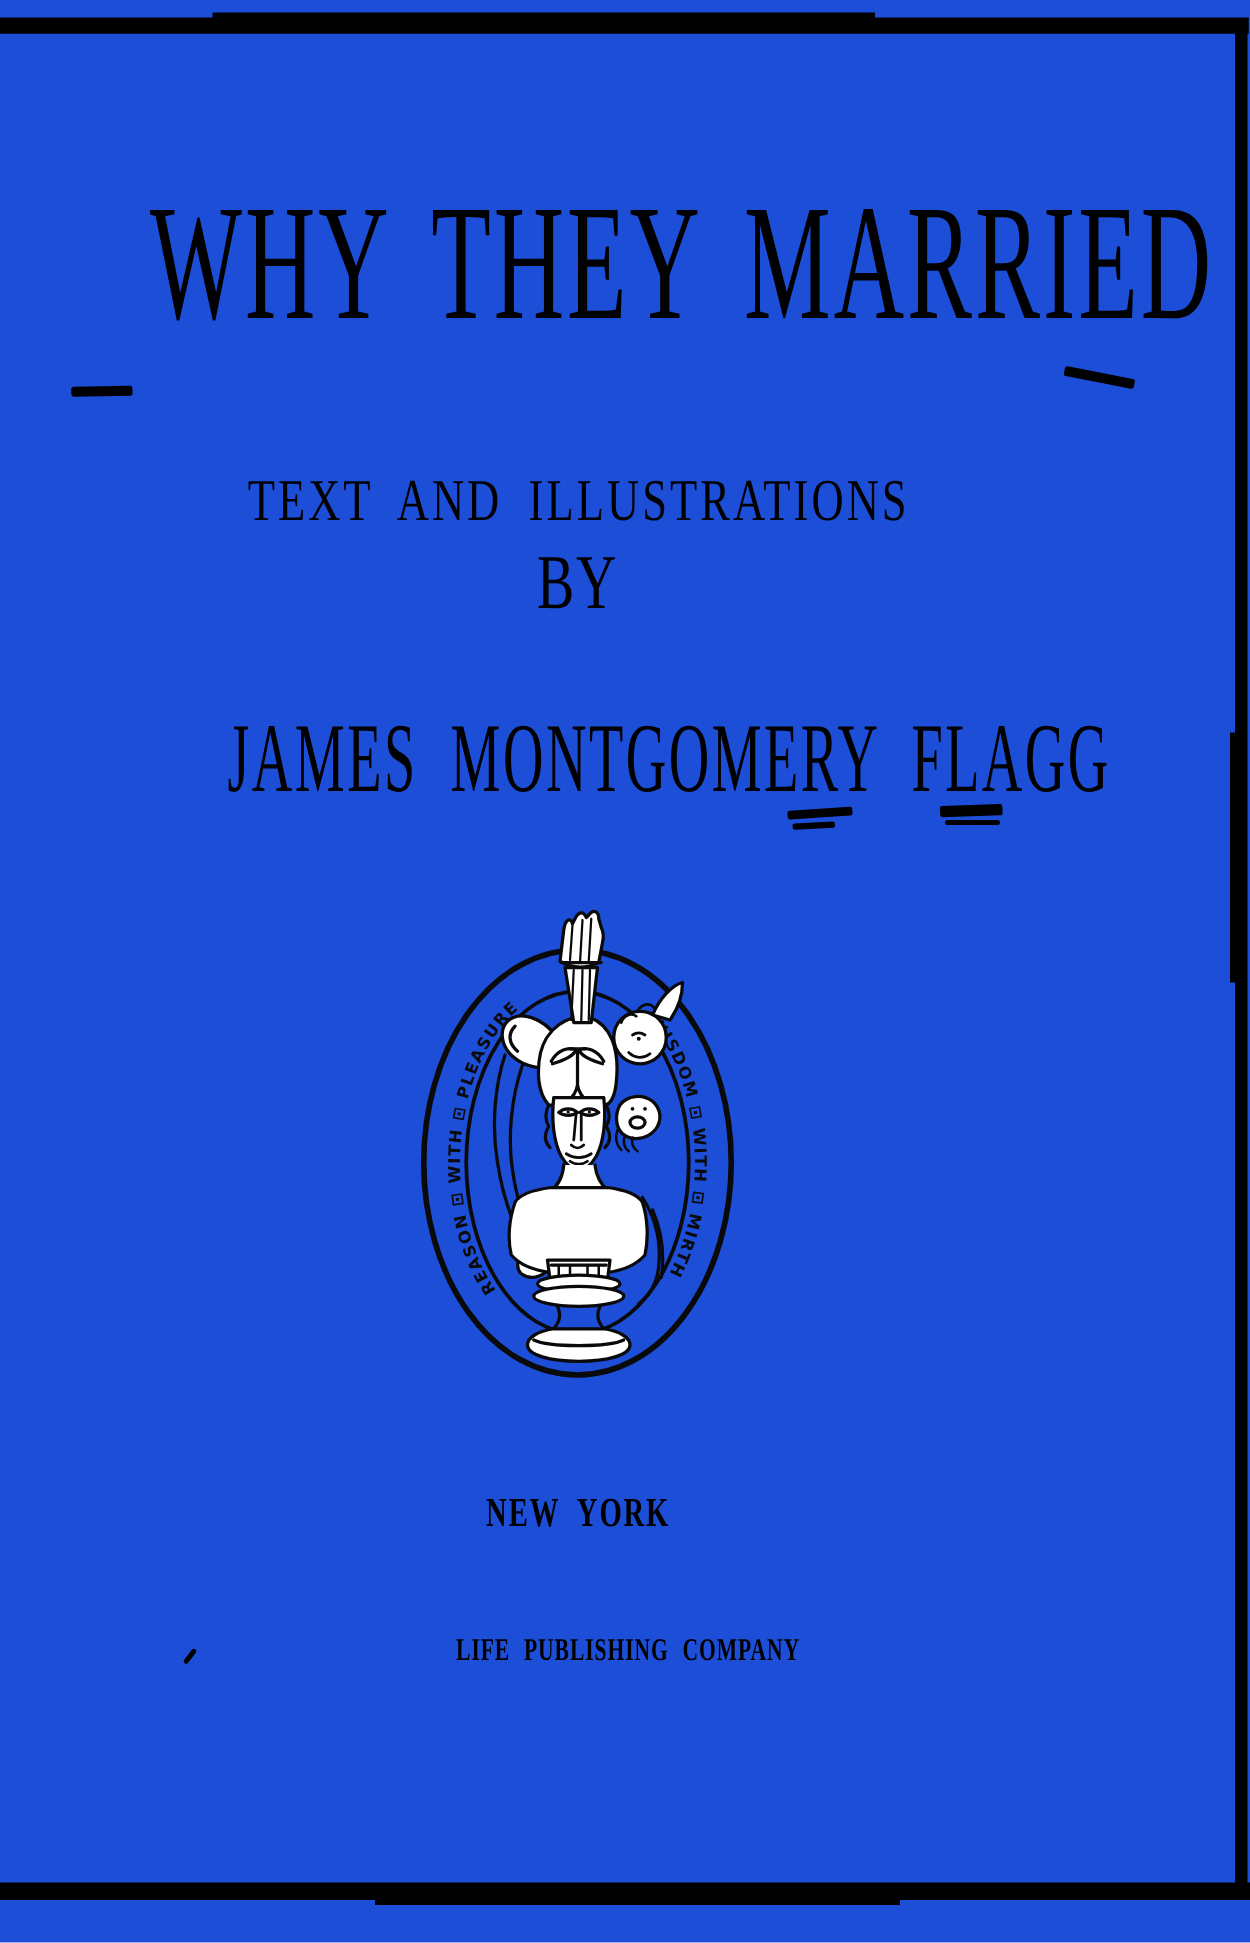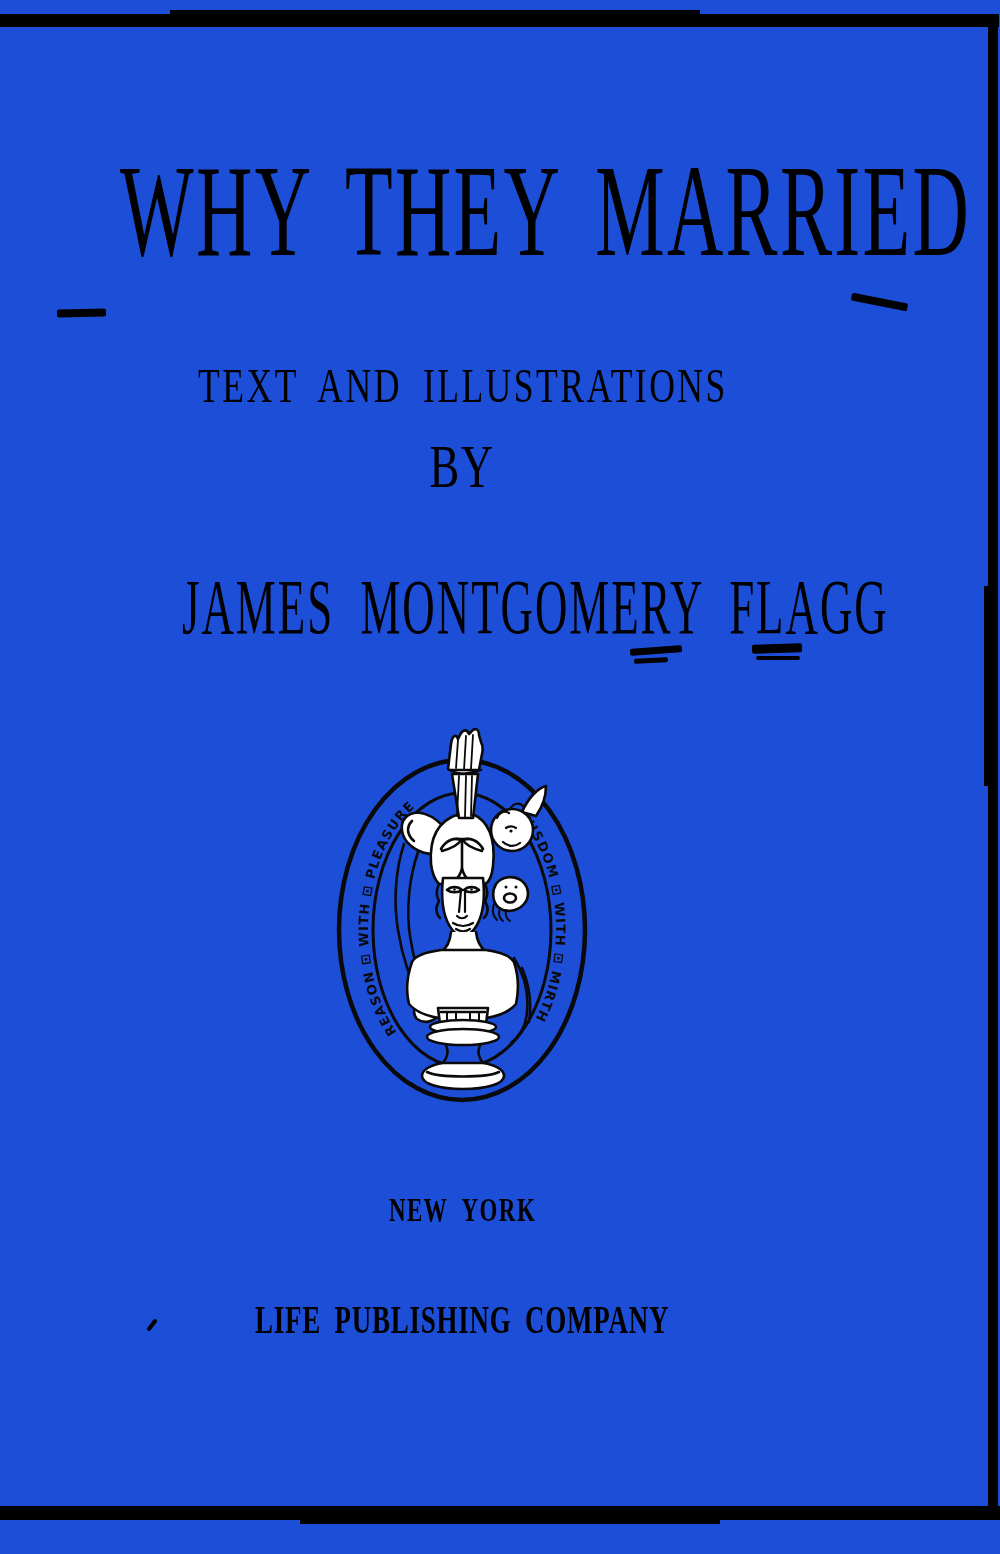--- a/index.html
+++ b/index.html
@@ -17,33 +17,33 @@
   .bar-bottom { left:0; top:1506px; width:1000px; height:14px; }
   .bar-bottom::after { content:""; position:absolute; left:300px; top:14px; width:420px; height:4px; background:#000; }
 
   
   .line { position:absolute; left:0; width:925px; text-align:center; white-space:nowrap; }
   .sc { display:inline-block; transform-origin:50% 50%; white-space:nowrap; }
 
   .title      { top:146px; line-height:130px; font-size:100px; letter-spacing:3px; word-spacing:18px; }
   .t-title    { transform:scale(0.78,1.32); }
 
-  .subtitle   { top:362px; line-height:50px; font-size:44px; letter-spacing:3px; word-spacing:12px; }
+  .subtitle   { top:376px; line-height:50px; font-size:44px; letter-spacing:3px; word-spacing:12px; }
   .t-sub      { transform:scale(0.81,1.08); }
 
   .byline     { top:441px; line-height:50px; font-size:62px; letter-spacing:2px; }
   .t-by       { transform:scale(0.72,1.0); }
 
   .author     { top:558px; line-height:96px; font-size:68px; letter-spacing:3px; word-spacing:20px; }
   .t-author   { transform:scale(0.66,1.16); }
 
   .city       { top:1190px; line-height:40px; font-size:31px; font-weight:bold; letter-spacing:2px; word-spacing:10px; }
   .t-city     { transform:scale(0.74,1.06); }
 
-  .publisher  { top:1300px; line-height:40px; font-size:36px; font-weight:bold; letter-spacing:1px; word-spacing:8px; }
+  .publisher  { top:1300px; line-height:40px; font-size:23px; font-weight:bold; letter-spacing:1px; word-spacing:8px;padding-left:40px; }
   .t-pub      { transform:scale(0.75,1.1); }
 
   .year       { top:1358px; line-height:40px; font-size:36px; font-weight:bold; letter-spacing:2px; }
   .t-year     { transform:scale(0.68,1.02); }
 
   
   .mark { position:absolute; background:#000; border-radius:2px; }
   .mark-w   { left:57px;  top:309px; width:49px; height:8px; transform:rotate(-1deg); }
   .mark-d   { left:851px; top:298px; width:57px; height:8px; transform:rotate(11deg); }
   .mark-fl1 { left:630px; top:647px; width:52px; height:7px; transform:rotate(-4deg); }

